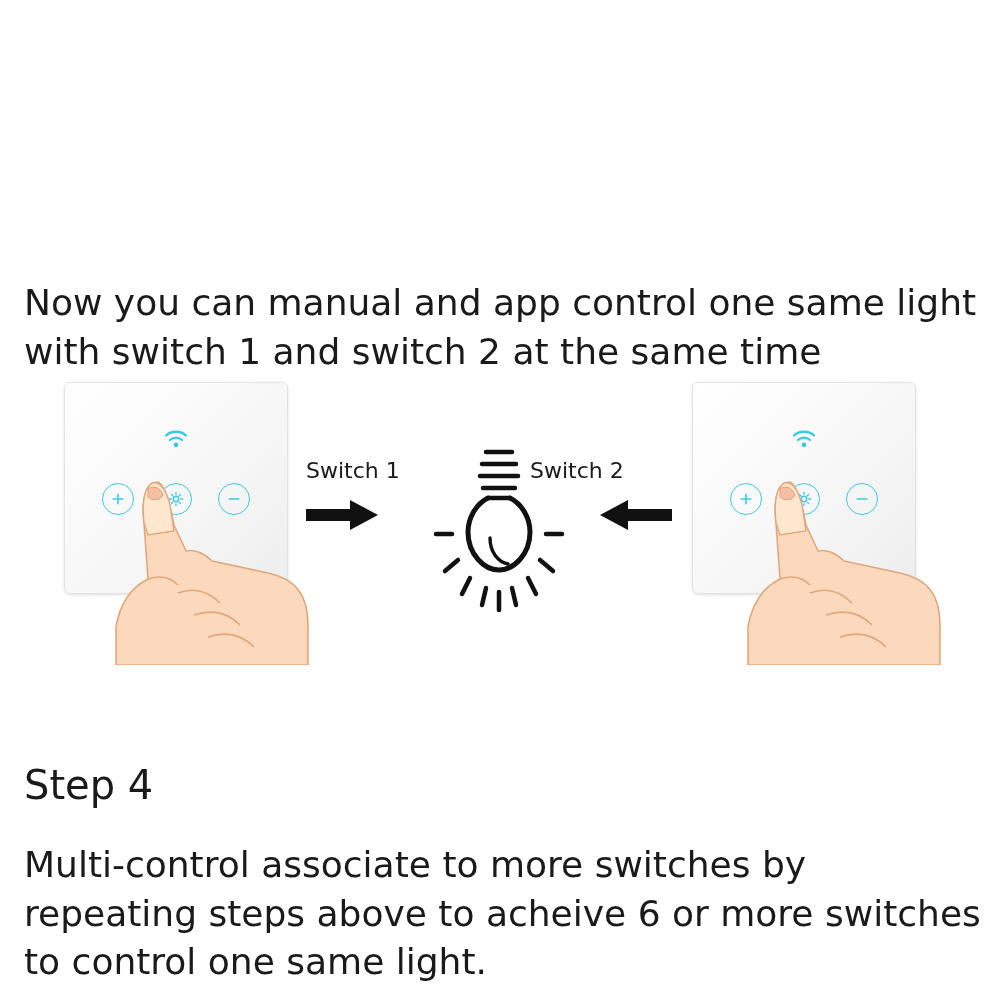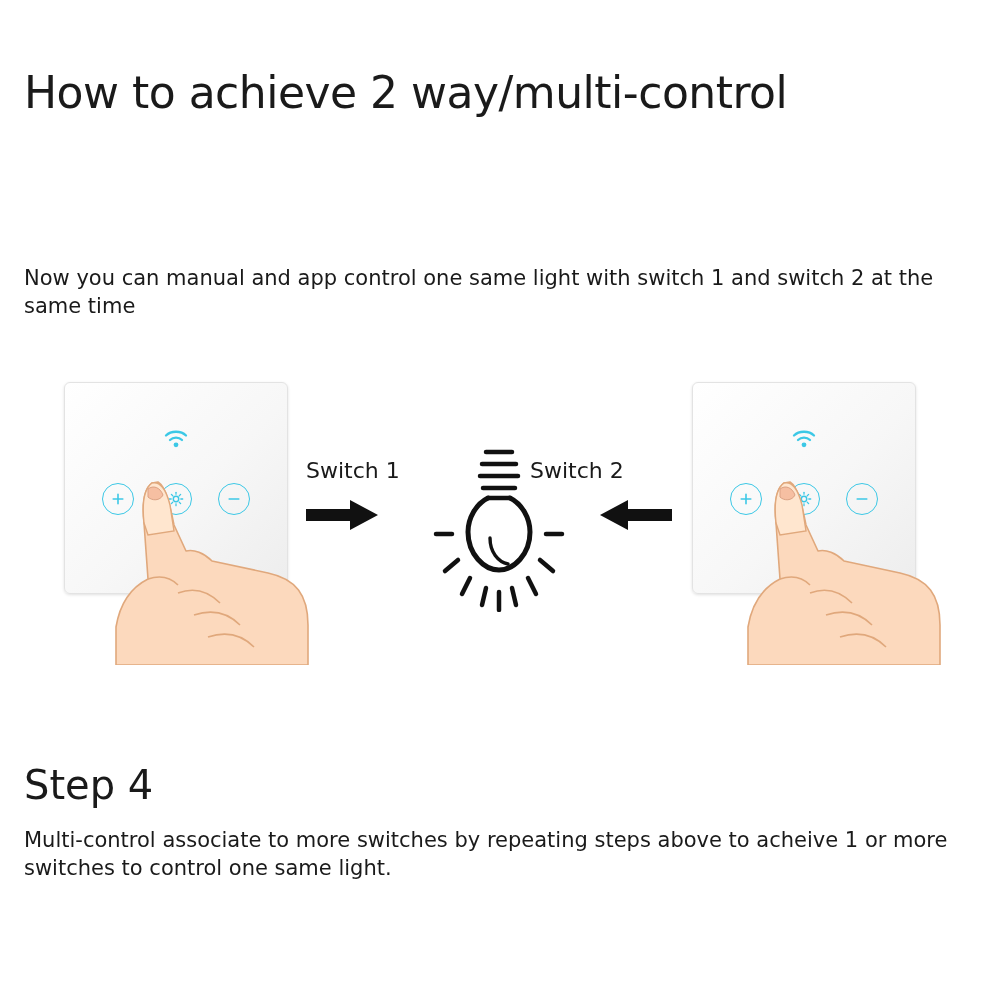--- a/index.html
+++ b/index.html
@@ -36,21 +36,21 @@
     left: 24px;
     font-size: 40px;
     font-weight: 400;
   }
   .step3-head { top: 170px; }
   .step4-head { top: 726px; margin-top: 36px; }
 
   .body-text {
     position: absolute;
     left: 24px;
-    font-size: 21px;
+    font-size: 36px;
     line-height: 1.35;
     font-weight: 400;
     width: 960px;
   }
   .step3-text { top: 243px; }
   .step4-text { top: 805px; }
 
   
   .diagram {
     position: absolute;
@@ -151,21 +151,20 @@
     width: 206px;
     text-align: center;
     font-size: 30px;
   }
 </style>
 </head>
 <body>
 
 <div class="page">
 
-  <h1 class="main-title">How to achieve 2 way/multi-control</h1>
 
   <p class="body-text step3-text">Now you can manual and app control one same light with switch 1 and switch 2 at the same time</p>
 
   <div class="diagram">
 
     <div class="switch-panel switch-left">
       <span class="wifi-icon">
         <svg viewBox="0 0 26 20" width="26" height="20">
           <path d="M3 6.5 C8 1.5, 18 1.5, 23 6.5" fill="none" stroke="#3cc8e6" stroke-width="2.3" stroke-linecap="round"></path>
           <path d="M7 11 C10.2 7.9, 15.8 7.9, 19 11" fill="none" stroke="#3cc8e6" stroke-width="2.3" stroke-linecap="round"></path>
@@ -303,15 +302,15 @@
           <path d="M100 162 C118 156, 134 160, 146 172" fill="none"></path>
         </g>
         <path d="M44 8 C36 14, 34 30, 36 48 L40 60 L66 56 L62 30 C58 14, 52 6, 44 8 Z" fill="#ffe6cf" stroke="#e0a87c" stroke-width="1.4"></path>
         <path d="M40 14 C45 10, 52 12, 55 20 C52 26, 44 26, 40 22 Z" fill="#f6bfa2" stroke="#dba183" stroke-width="1"></path>
       </svg>
     </div>
 
   </div>
 
   <h2 class="step-head step4-head">Step 4</h2>
-  <p class="body-text step4-text">Multi-control associate to more switches by repeating steps above to acheive 1 or more switches to control one same light.</p>
+  <p class="body-text step4-text">Multi-control associate to more switches by repeating steps above to acheive 6 or more switches to control one same light.</p>
 
 </div>
 
 </body></html>

